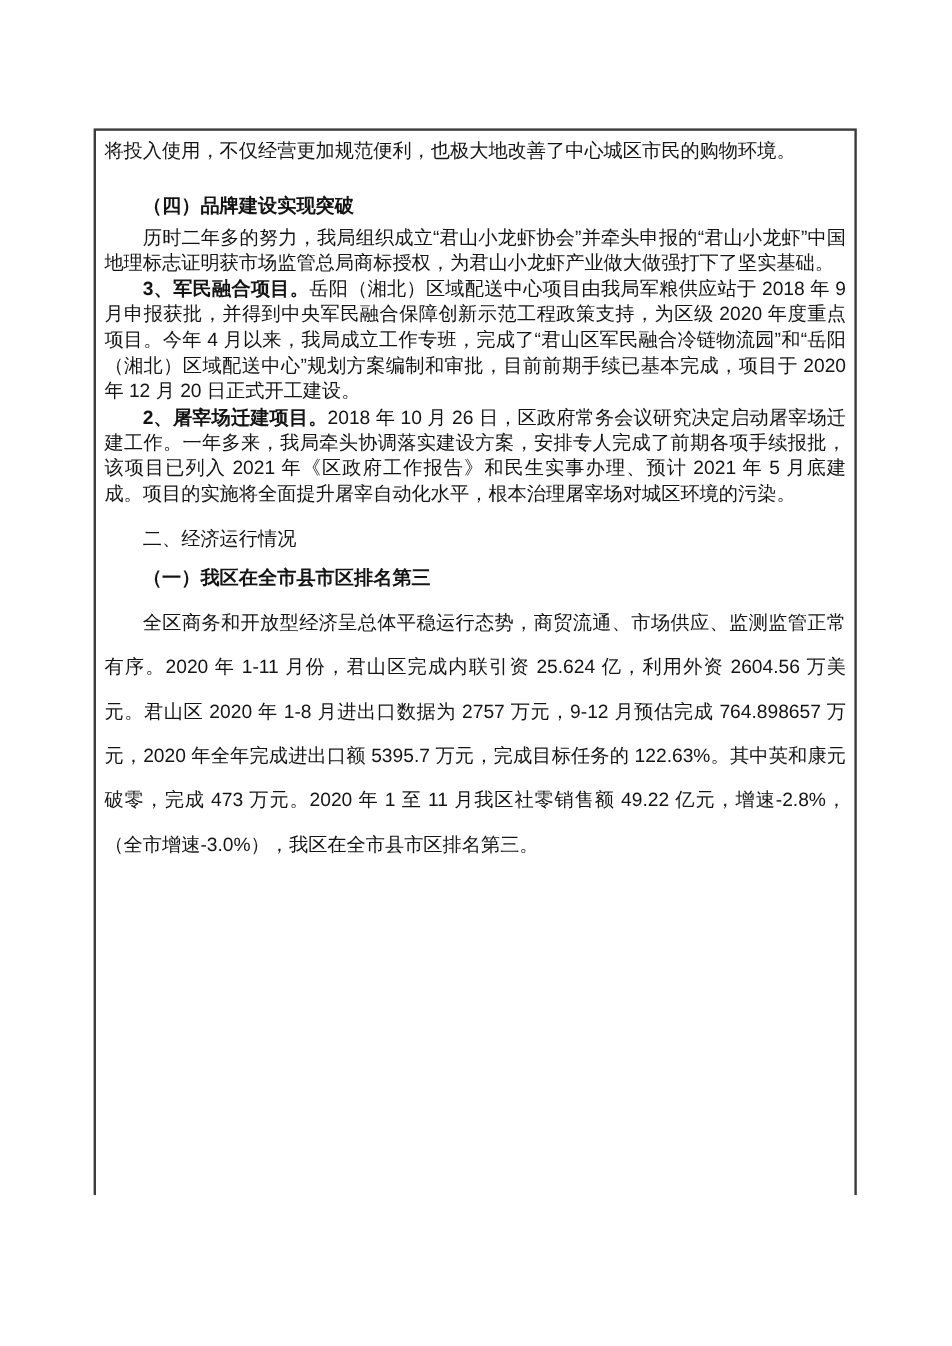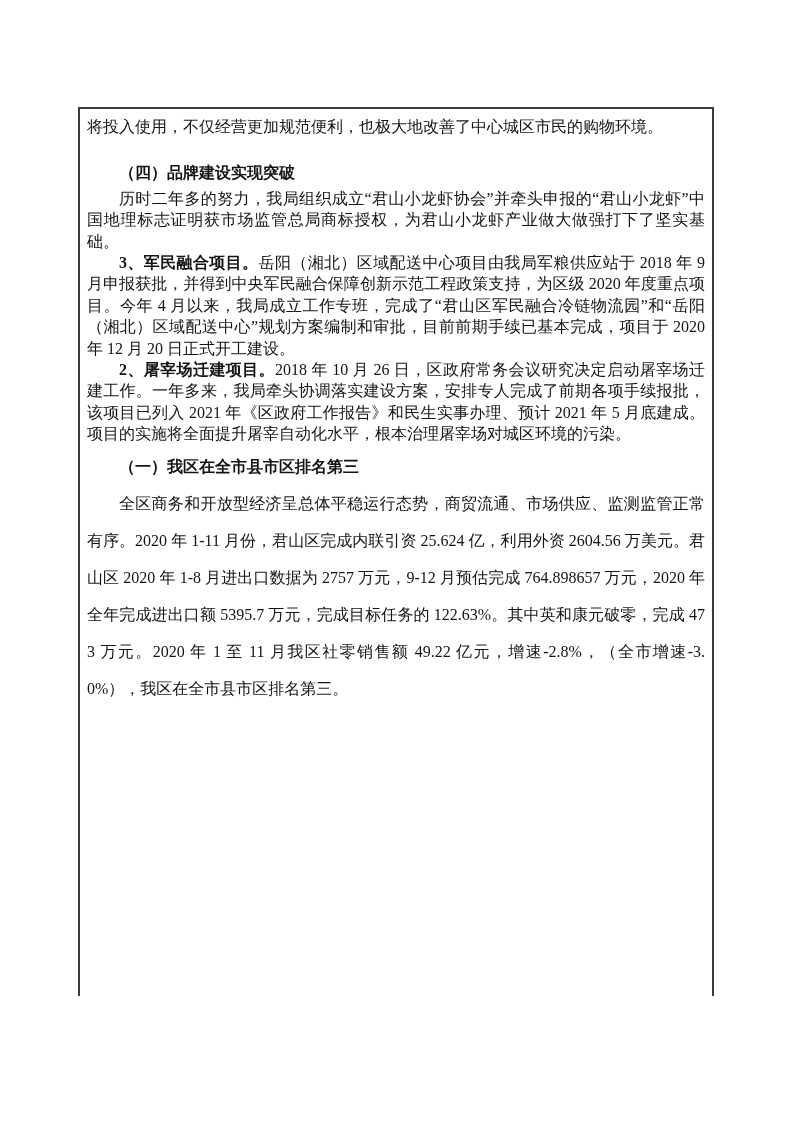--- a/index.html
+++ b/index.html
@@ -1,21 +1,21 @@
 <!DOCTYPE html>
 <html><head>
 <meta charset="utf-8">
 <style>
   html, body { margin:0; padding:0; background:#ffffff; }
   .sheet {
     position:relative;
     width:793px; height:996px;
     background:#ffffff;
     overflow:hidden;
-    font-family:Liberation Serif, serif;
+    font-family:Liberation Sans, sans-serif;
     color:#141414;
   }
   .doc-border {
     position:absolute;
     left:78px; top:107px;
     width:636px; height:906px;
     border:2px solid #3b3b3b;
     box-sizing:border-box;
     padding:7px 7px 0 7px;
     overflow:hidden;
@@ -58,20 +58,21 @@
 
     <p class="bold indent mt25">（四）品牌建设实现突破</p>
 
     <p class="indent mt4">历时二年多的努力，我局组织成立“君山小龙虾协会”并牵头申报的“君山小龙虾”中国地理标志证明获市场监管总局商标授权，为君山小龙虾产业做大做强打下了坚实基础。</p>
 
 
     <p class="indent"><span class="lead">3、军民融合项目。</span><span>岳阳（湘北）区域配送中心项目由我局军粮供应站于 2018 年 9 月申报获批，并得到中央军民融合保障创新示范工程政策支持，为区级 2020 年度重点项目。今年 4 月以来，我局成立工作专班，完成了“君山区军民融合冷链物流园”和“岳阳（湘北）区域配送中心”规划方案编制和审批，目前前期手续已基本完成，项目于 2020 年 12 月 20 日正式开工建设。</span></p>
 
     <p class="indent"><span class="lead">2、屠宰场迁建项目。</span><span>2018 年 10 月 26 日，区政府常务会议研究决定启动屠宰场迁建工作。一年多来，我局牵头协调落实建设方案，安排专人完成了前期各项手续报批，该项目已列入 2021 年《区政府工作报告》和民生实事办理、预计 2021 年 5 月底建成。项目的实施将全面提升屠宰自动化水平，根本治理屠宰场对城区环境的污染。</span></p>
 
+    <p class="indent mt16">二、经济运行情况</p>
 
     <p class="bold indent mt11">（一）我区在全市县市区排名第三</p>
 
     <p class="indent wide mt8">全区商务和开放型经济呈总体平稳运行态势，商贸流通、市场供应、监测监管正常有序。2020 年 1-11 月份，君山区完成内联引资 25.624 亿，利用外资 2604.56 万美元。君山区 2020 年 1-8 月进出口数据为 2757 万元，9-12 月预估完成 764.898657 万元，2020 年全年完成进出口额 5395.7 万元，完成目标任务的 122.63%。其中英和康元破零，完成 473 万元。2020 年 1 至 11 月我区社零销售额 49.22 亿元，增速-2.8%，（全市增速-3.0%），我区在全市县市区排名第三。</p>
 
 
 
 
   </div>
 

